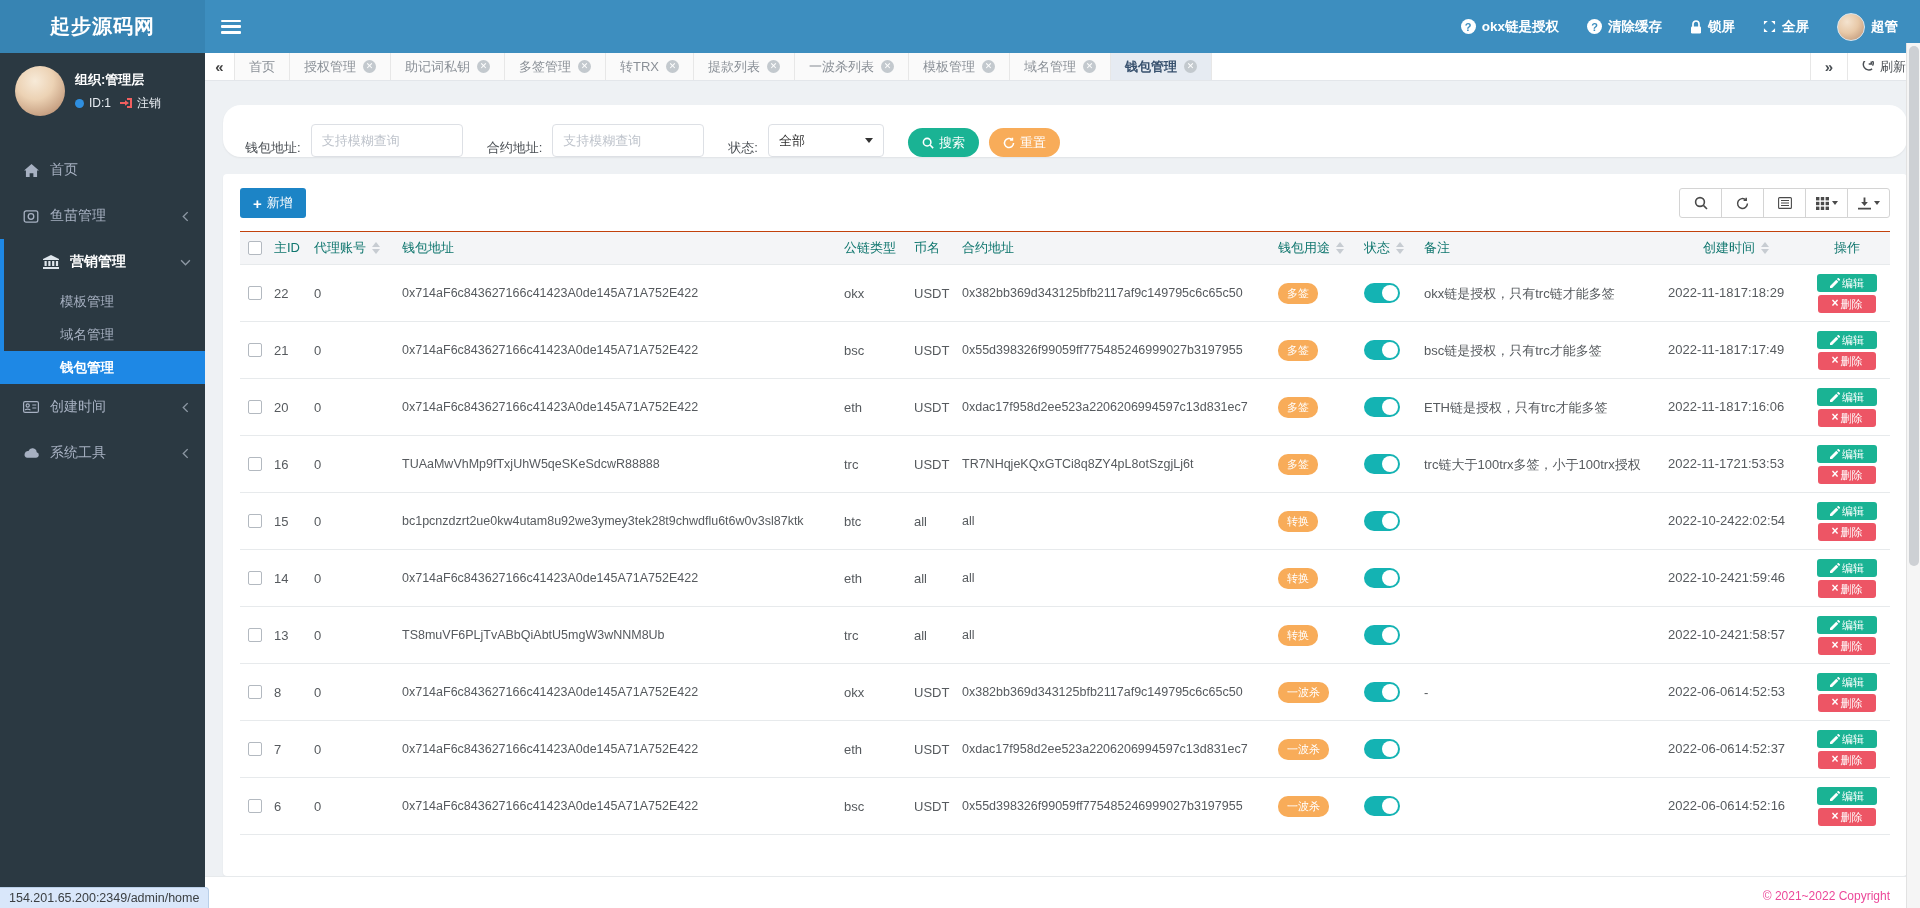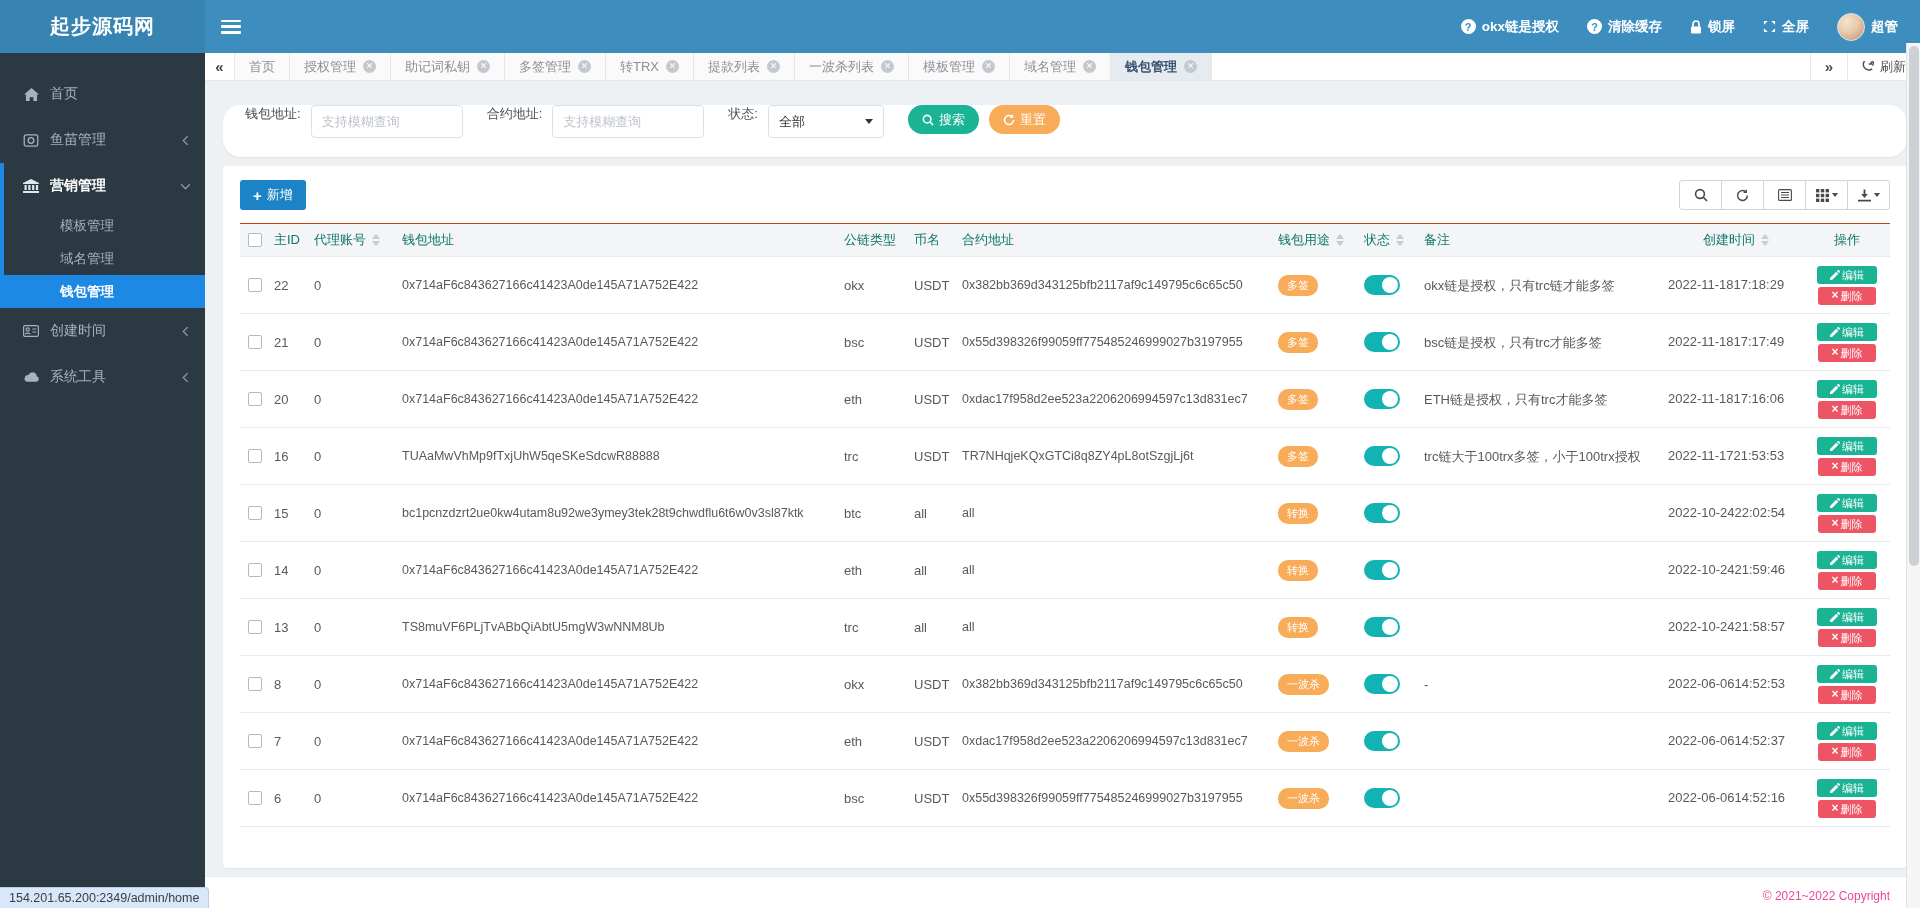--- a/index.html
+++ b/index.html
@@ -27,40 +27,40 @@
   .user-avatar{width:50px;height:50px;border-radius:50%;flex:0 0 50px;
     background:radial-gradient(circle at 40% 30%,#f7ead8 0%,#ecd2b4 40%,#c39b7d 80%,#8e6b54 100%);}
   .user-org{color:#fff;font-size:13px;font-weight:bold;margin-bottom:6px;}
   .user-line{display:flex;align-items:center;gap:5px;font-size:12px;color:#e8edf2;}
   .dot{width:9px;height:9px;border-radius:50%;background:#2f8fe0;display:inline-block;}
   .side-menu{margin-top:18px;}
   .mi{height:46px;display:flex;align-items:center;gap:10px;padding:0 16px 0 22px;font-size:14px;cursor:pointer;}
   .mi .mi-ic{width:18px;display:flex;justify-content:center;color:#a7b1c2;}
   .mi .chev{margin-left:auto;color:#8c97a3;display:flex;}
   .msec{border-left:4px solid #1e88e5;}
-  .msec .mi{padding-left:18px;color:#fff;font-weight:bold;}
+  .msec .mi{padding-left:18px;color:#fff;font-weight:bold;margin-left:20px;}
   .msec .mi .mi-ic{color:#dfe6ec;}
   .sub{height:33px;display:flex;align-items:center;padding-left:56px;font-size:13.5px;cursor:pointer;color:#a7b1c2;}
   .sub.active{background:#1e88e5;color:#fff;margin-left:-4px;padding-left:60px;font-weight:bold;}
   
   .tabbar{height:28px;background:#fff;display:flex;align-items:stretch;border-bottom:1px solid #e3e6ea;font-size:13px;}
   .tab-nav{width:30px;display:flex;align-items:center;justify-content:center;border-right:1px solid #e7e7e7;
     color:#444;font-size:15px;font-weight:bold;cursor:pointer;}
   .tabs{display:flex;align-items:stretch;overflow:hidden;flex:1;}
   .tab{display:flex;align-items:center;gap:7px;padding:0 14px;background:#fafafa;border-right:1px solid #e7e7e7;
     color:#8a9097;white-space:nowrap;cursor:pointer;}
   .tab.active{background:#e6ebf2;color:#38516e;font-weight:bold;}
   .tab-close{width:13px;height:13px;border-radius:50%;background:#c3c9ce;color:#fff;font-size:9px;line-height:13px;
     text-align:center;cursor:pointer;}
   .tab-right{margin-left:auto;display:flex;align-items:stretch;}
   .tab-right .box{display:flex;align-items:center;gap:6px;padding:0 14px;border-left:1px solid #e7e7e7;color:#4a4f54;cursor:pointer;}
   
   .content{flex:1;background:#eef1f4;padding:24px 13px 0 18px;overflow:hidden;}
   .card{background:#fff;border-radius:4px;box-shadow:0 1px 2px rgba(0,0,0,.06);}
-  .filter-card{height:52px;display:flex;align-items:flex-start;gap:10px;padding:0 22px;margin-bottom:9px;border-radius:18px;}
+  .filter-card{height:52px;display:flex;align-items:flex-end;gap:10px;padding:0 22px;margin-bottom:17px;border-radius:18px;}
   .flabel{font-size:13px;color:#4a4f54;margin-left:14px;}
   .flabel:first-child{margin-left:0;}
   .finput{width:152px;height:33px;border:1px solid #dde0e5;border-radius:4px;padding:0 10px;font-size:13px;color:#333;
     font-family:inherit;outline:none;}
   .finput::placeholder{color:#bfc4cc;}
   .fselect{width:116px;height:33px;border:1px solid #dde0e5;border-radius:4px;display:flex;align-items:center;
     justify-content:space-between;padding:0 10px;font-size:13px;color:#333;cursor:pointer;background:#fff;}
   .caret{width:0;height:0;border-left:4.5px solid transparent;border-right:4.5px solid transparent;border-top:5.5px solid #333;}
   .pill-btn{display:inline-flex;align-items:center;gap:5px;height:29px;padding:0 14px;border:none;border-radius:15px;
     color:#fff;font-size:13px;cursor:pointer;font-family:inherit;}
@@ -154,20 +154,36 @@
     <span class="nav-item">
       <span class="nav-avatar"></span>
       <span>超管</span>
     </span>
   </div>
 </div>
 
 <div class="app">
 
   <div class="sidebar">
+    <div class="user-panel">
+      <span class="user-avatar"></span>
+      <span>
+        <div class="user-org">组织:管理层</div>
+        <div class="user-line">
+          <span class="dot"></span>
+          <span>ID:1</span>
+          <span style="margin-left:4px;">
+            <svg width="12" height="10" viewBox="0 0 12 10" fill="#f15f5f">
+                <path d="M7 0v2h3v6H7v2h5V0H7zM5 2.2v1.8H0v2h5v1.8L9 5 5 2.2z"></path>
+              </svg>
+          </span>
+          <span>注销</span>
+        </div>
+      </span>
+    </div>
     <div class="side-menu">
       <div class="mi">
         <span class="mi-ic">
           <svg width="15" height="13" viewBox="0 0 16 14" fill="currentColor">
               <path d="M8 0L0 7h2v7h4v-4h4v4h4V7h2L8 0z"></path>
             </svg>
         </span>
         <span>首页</span>
       </div>
       <div class="mi">

